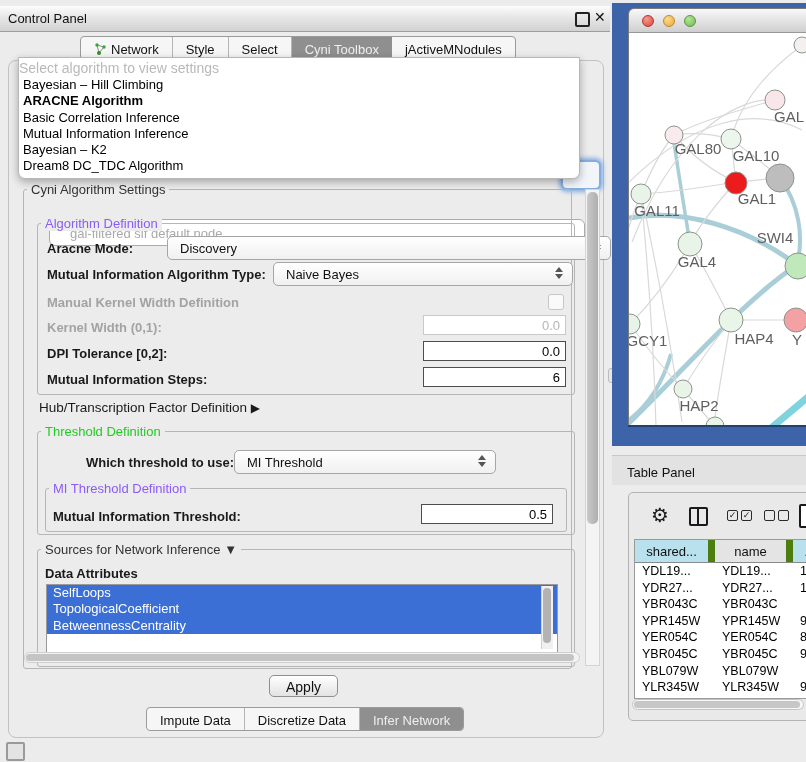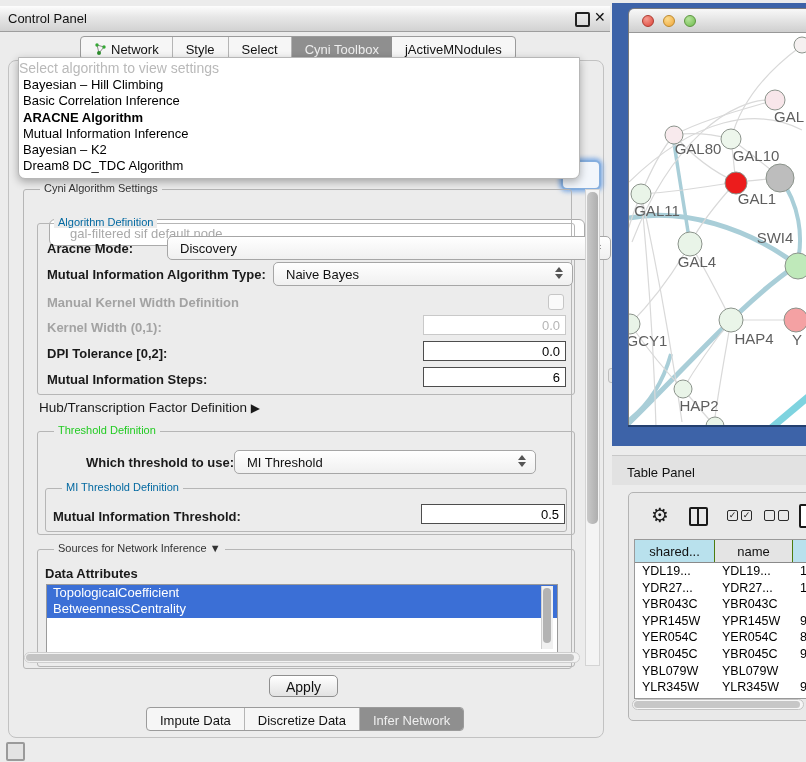--- a/index.html
+++ b/index.html
@@ -25,22 +25,22 @@
   #focus-combo{left:552px;top:99px;width:36px;height:26px;border-radius:6px;background:#f2f6fb;
     border:2px solid #85aede;box-shadow:0 0 4px 2px rgba(100,155,225,.75);}
   
   #dropdown{left:18px;top:57px;width:560px;background:#fff;border:1px solid #b7b7b7;
     border-radius:0 0 7px 7px;box-shadow:0 3px 8px rgba(0,0,0,.3);padding-bottom:3px;}
   #dd-placeholder{font-size:14px;color:#b9b9b9;text-align:left;padding:2px 0 1px 0;}
   .dd-item{font-size:13px;color:#000;line-height:16.3px;padding-left:4px;white-space:nowrap;}
   .dd-item.hl{font-weight:bold;}
   
   .group{position:absolute;border:1px solid #b6b6b6;border-radius:3px;}
-  .gtitle{position:absolute;top:-8px;left:16px;background:#ececec;padding:0 4px;font-size:11px;white-space:nowrap;}
-  .blue{color:#0369a1;} .green{color:#22cb22;} .black{color:#333;}
+  .gtitle{position:absolute;top:-8px;left:3px;background:#ececec;padding:0 4px;font-size:13px;white-space:nowrap;}
+  .blue{color:#8b5cf6;} .green{color:#22cb22;} .black{color:#333;}
   .lbl{position:absolute;font-size:13px;font-weight:bold;color:#1a1a1a;white-space:nowrap;}
   .lbl.dis{color:#a3a3a3;}
   .combo{position:absolute;height:24px;background:linear-gradient(#ffffff,#f0f0f0);
     border:1px solid #a6a6a6;border-radius:5px;font-size:13px;color:#111;
     padding:4px 0 0 12px;box-sizing:border-box;}
   .stepper{position:absolute;right:8px;top:4px;width:9px;}
   .stepper i{display:block;width:0;height:0;border-left:4px solid transparent;border-right:4px solid transparent;}
   .stepper .up{border-bottom:5px solid #555;margin-bottom:2px;}
   .stepper .dn{border-top:5px solid #555;}
   .field{position:absolute;height:20px;background:#fff;border:1px solid #4d4d4d;
@@ -81,21 +81,21 @@
   #tp-toolbar{left:0;top:6px;width:100%;height:34px;position:absolute;}
   #gear-icon{position:absolute;left:22px;top:4px;font-size:20px;color:#1a1a1a;}
   #columns-icon{position:absolute;left:60px;top:8px;width:15px;height:15px;border:2px solid #1a1a1a;border-radius:2px;}
   #columns-icon i{position:absolute;left:5.5px;top:0;width:2px;height:100%;background:#1a1a1a;}
   .cb-pair{position:absolute;top:11px;display:flex;gap:3px;}
   .cb{width:9px;height:9px;border:1.5px solid #2a2a2a;border-radius:2px;font-size:9px;line-height:8px;color:#1a1a1a;text-align:center;}
   #doc-icon{position:absolute;left:170px;top:5px;width:16px;height:20px;border:2px solid #1a1a1a;background:#fff;border-radius:2px;}
   #tp-table{left:5px;top:46px;width:173px;height:158px;position:absolute;background:#fff;
     border:1px solid #9a9a9a;border-right:none;overflow:hidden;}
   #tp-header{display:flex;height:22px;border-bottom:1px solid #8a8a8a;}
-  .th{box-sizing:border-box;border-right:1px solid #4d7c0f;font-size:13px;color:#111;
+  .th{box-sizing:border-box;border-right:7px solid #4d7c0f;font-size:13px;color:#111;
     text-align:center;padding-top:4px;background:#e4e4e4;}
   .th.hl{background:#b9e1ed;}
   .tr{display:flex;height:16.6px;font-size:12.5px;color:#000;}
   .td{box-sizing:border-box;padding:1px 0 0 7px;white-space:nowrap;overflow:hidden;}
   #tp-hscroll{position:absolute;left:3px;top:206px;width:172px;height:11px;background:#f6f6f6;
     border:1px solid #c4c4c4;border-radius:6px;box-sizing:border-box;}
   #tp-hthumb{position:absolute;left:5px;top:208px;width:166px;height:7px;background:#c7c7c7;border-radius:4px;}
   
   .net-icon{width:13px;height:13px;display:inline-block;}
 </style>
@@ -170,44 +170,45 @@
 
   <div class="lbl" style="left:30px;top:339px;font-weight:normal;font-size:13.5px;">
     <span>Hub/Transcription Factor Definition</span>
     <span class="arrow">▶</span>
   </div>
 
   <div class="group" style="left:28px;top:370px;width:536px;height:102px;">
     <span class="gtitle green">Threshold Definition</span>
   </div>
   <div class="lbl" style="left:77px;top:394px;">Which threshold to use:</div>
-  <div class="combo" style="left:225px;top:389px;width:302px;">
+  <div class="combo" style="left:225px;top:389px;width:262px;">
     <span>MI Threshold</span>
     <span class="stepper">
         <i class="up"></i>
         <i class="dn"></i>
       </span>
   </div>
   <div class="group" style="left:36px;top:427px;width:520px;height:42px;">
     <span class="gtitle blue">MI Threshold Definition</span>
   </div>
   <div class="lbl" style="left:44px;top:448px;">Mutual Information Threshold:</div>
-  <div class="field" style="left:412px;top:443px;width:144px;">0.5</div>
+  <div class="field" style="left:412px;top:443px;width:132px;">0.5</div>
 
   <div class="group" style="left:28px;top:488px;width:536px;height:116px;">
     <span class="gtitle black">
       <span>Sources for Network Inference</span>
       <span>▼</span>
     </span>
   </div>
   <div class="lbl" style="left:36px;top:505px;">Data Attributes</div>
 
 </div>
 
 <div class="abs" id="attr-list">
+    <div class="attr-item">SelfLoops</div>
     <div class="attr-item">TopologicalCoefficient</div>
     <div class="attr-item">BetweennessCentrality</div>
   </div>
 <div class="abs" id="attr-vscroll"></div>
 <div class="abs" id="attr-thumb"></div>
 <div class="abs" id="src-hscroll"></div>
 <div class="abs" id="src-hthumb"></div>
 <div class="abs" id="main-vscroll"></div>
 <div class="abs" id="main-vthumb"></div>
 
@@ -217,22 +218,22 @@
     <div class="tab">Discretize Data</div>
     <div class="tab sel">Infer Network</div>
   </div>
 <div class="abs" id="mini-square"></div>
 <div class="abs" id="splitter-dot"></div>
 
 <div class="abs" id="dropdown">
   <div id="dd-placeholder">Select algorithm to view settings</div>
   <div id="dropdown-items">
       <div class="dd-item">Bayesian – Hill Climbing</div>
+      <div class="dd-item hl">ARACNE Algorithm</div>
       <div class="dd-item">Basic Correlation Inference</div>
-      <div class="dd-item hl">ARACNE Algorithm</div>
       <div class="dd-item">Mutual Information Inference</div>
       <div class="dd-item">Bayesian – K2</div>
       <div class="dd-item">Dream8 DC_TDC Algorithm</div>
     </div>
 </div>
 
 <div class="abs" id="blue-bg"></div>
 <div class="abs" id="mac-window">
   <div class="abs" id="mac-titlebar">
     <span class="light" id="light-red"></span>

